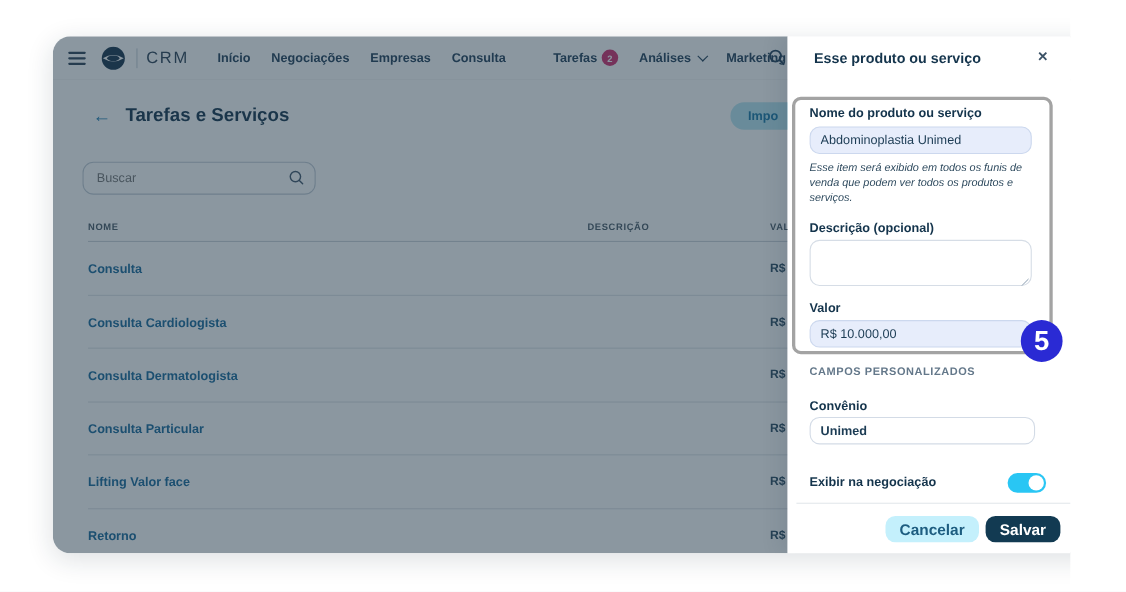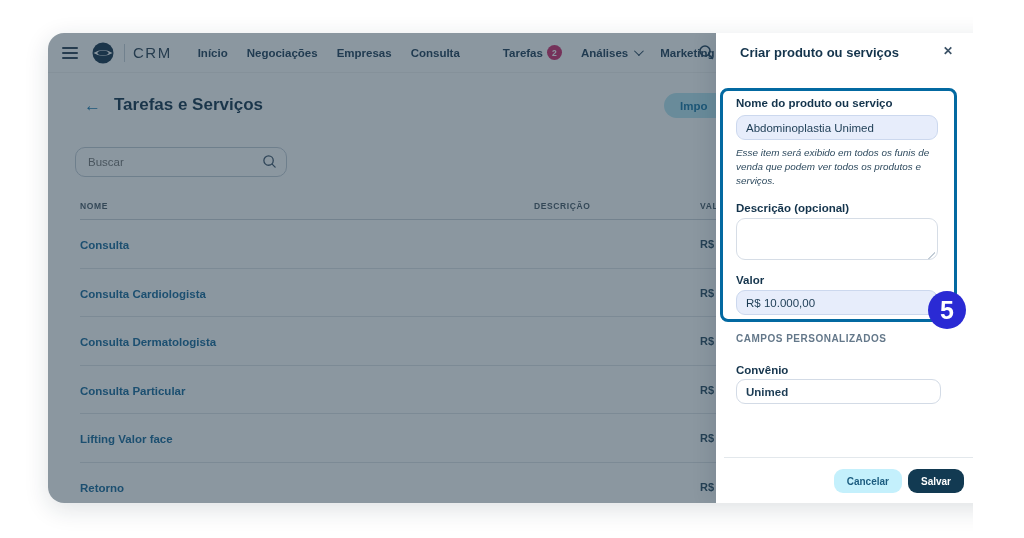--- a/index.html
+++ b/index.html
@@ -77,21 +77,21 @@
 
   .f-label { font-size:11.5px; font-weight:700; color:#14344c; }
   .f-input {
     width:100%; height:25px; border:1px solid #d3dbe6; border-radius:9px; background:#fff;
     font-size:11.5px; color:#1c3c54; padding:0 9px; outline:none; font-family:"Liberation Sans",sans-serif; font-weight:700;
   }
   .f-input.filled { background:#e7edfb; border-color:#ccd8ee; font-weight:400; }
 
   .annotated-group {
     position:absolute; left:4px; top:55px; width:237px; height:234px;
-    border:3px solid #0369a1; border-radius:8px; padding:2px 16px 0 13px;
+    border:3px solid #a3a3a3; border-radius:8px; padding:2px 16px 0 13px;
   }
   .annotated-group .f-input { margin-top:4px; }
   .helper-text { margin-top:6px; font-size:9.9px; line-height:1.42; color:#2e4a5e;font-style:italic; }
   .lbl-desc { display:block; margin-top:14px; }
   .textarea-wrap { position:relative; margin-top:4px; }
   .f-textarea {
     width:100%; height:42px; border:1px solid #d6dde6; border-radius:9px; background:#fff;
     resize:none; outline:none; font-family:"Liberation Sans",sans-serif; font-size:11.5px; color:#1c3c54; padding:6px 9px;
   }
   .resize-corner { position:absolute; right:3px; bottom:5px; width:8px; height:8px;
@@ -108,21 +108,21 @@
   .convenio-label { position:absolute; left:20px; top:331px; }
   .convenio-input { position:absolute; left:20px; top:346px; width:205px; }
 
   .toggle-row { position:absolute; left:20px; top:397px; width:215px; display:flex; align-items:center; justify-content:space-between; }
   .toggle { position:relative; width:35px; height:18px; border-radius:10px; background:#29c6f4; cursor:pointer; }
   .toggle .knob { position:absolute; right:2px; top:2px; width:14px; height:14px; border-radius:50%; background:#fff; }
 
   .drawer-divider { position:absolute; left:8px; top:424px; width:252px; height:1px; background:#e3e8ec; }
 
   .drawer-footer { position:absolute; left:20px; top:436px; width:228px; display:flex; justify-content:flex-end; gap:6px; }
-  .btn { height:24px; border:none; border-radius:9px; font-size:10px; font-weight:700; padding:0 13px; cursor:pointer; font-family:"Liberation Sans",sans-serif; }
+  .btn { height:24px; border:none; border-radius:9px; font-size:14px; font-weight:700; padding:0 13px; cursor:pointer; font-family:"Liberation Sans",sans-serif; }
   .btn-cancel { background:#c4f0fc; color:#1d5d80; }
   .btn-save { background:#123a52; color:#ffffff; }
 
   .drawer-scrollbar { position:absolute; left:257px; top:49px; width:4px; height:388px; background:#c9d0d7; border-radius:2px; }
 </style>
 </head>
 <body>
 
 <div class="page">
   <div class="window">
@@ -224,21 +224,21 @@
           <span class="r-name">Retorno</span>
           <span class="r-val">R$</span>
         </div>
       </div>
     </main>
 
     <div class="dim-overlay"></div>
 
     <aside class="drawer">
       <div class="drawer-header">
-        <span class="drawer-title">Criar produto ou serviços</span>
+        <span class="drawer-title">Esse produto ou serviço</span>
         <span class="drawer-close">✕</span>
       </div>
 
       <div class="annotated-group">
         <label class="f-label">Nome do produto ou serviço</label>
         <input class="f-input filled" type="text" value="Abdominoplastia Unimed" style="">
         <div class="helper-text">Esse item será exibido em todos os funis de venda que podem ver todos os produtos e serviços.</div>
 
         <label class="f-label lbl-desc">Descrição (opcional)</label>
         <div class="textarea-wrap">
@@ -250,20 +250,26 @@
         <input class="f-input filled" type="text" value="R$ 10.000,00" style="">
 
         <div class="step-badge">5</div>
       </div>
 
       <div class="custom-section-title">CAMPOS PERSONALIZADOS</div>
 
       <label class="f-label convenio-label">Convênio</label>
       <input class="f-input convenio-input" type="text" value="Unimed" style="">
 
+      <div class="toggle-row">
+        <span class="f-label">Exibir na negociação</span>
+        <div class="toggle">
+            <div class="knob"></div>
+          </div>
+      </div>
 
       <div class="drawer-divider"></div>
 
       <div class="drawer-footer">
         <button class="btn btn-cancel">Cancelar</button>
         <button class="btn btn-save">Salvar</button>
       </div>
 
       <div class="drawer-scrollbar"></div>
     </aside>

